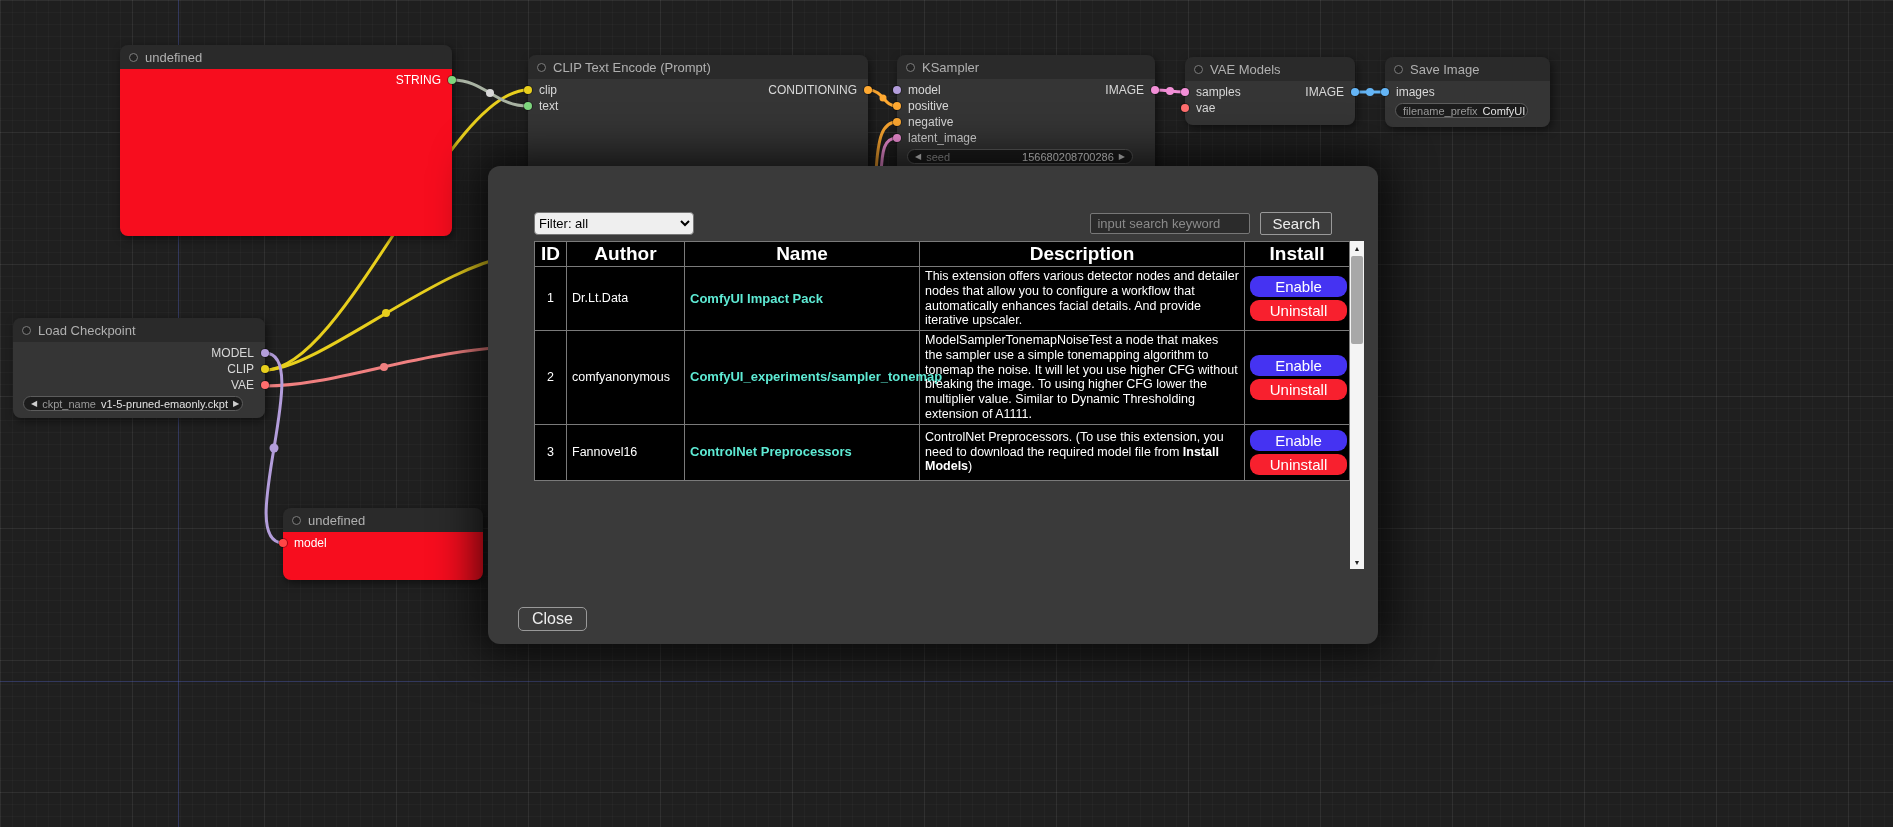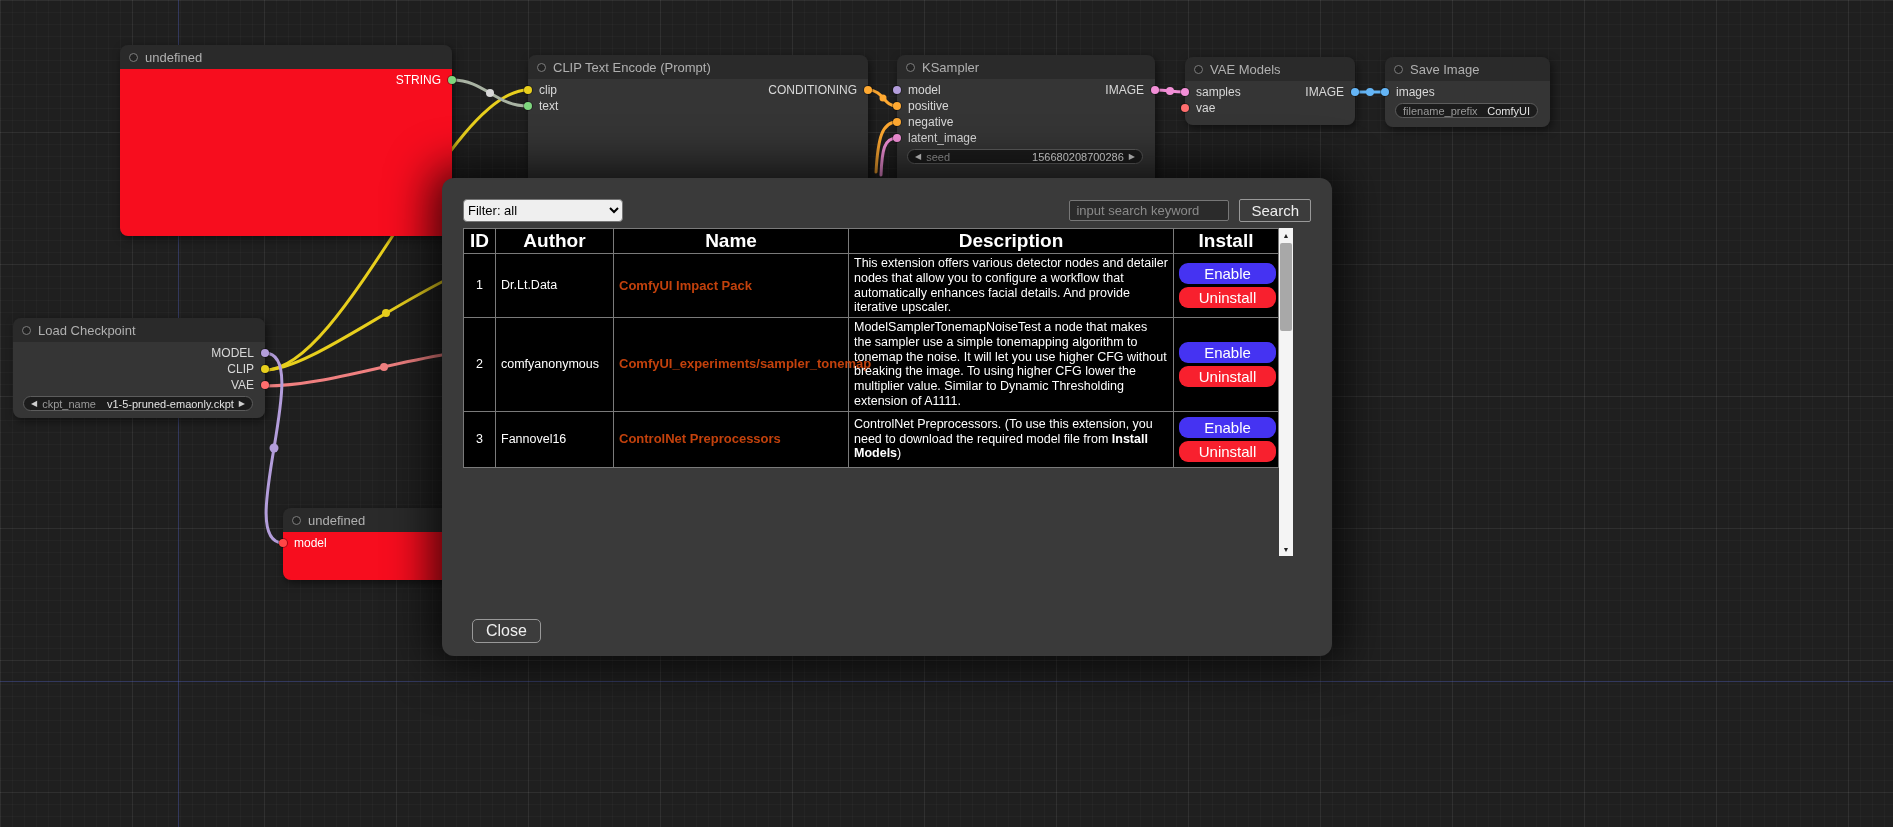--- a/index.html
+++ b/index.html
@@ -32,45 +32,45 @@
   .node.red .slot { color:#fff; }
 
   .slot-row { display:flex; justify-content:space-between; align-items:center; height:16px; }
   .slot { position:relative; display:flex; align-items:center; height:16px; font-size:12px; color:#d8d8d8; white-space:nowrap; }
   .slot.in { padding-left:11px; }
   .slot.out { padding-right:11px; margin-left:auto; }
   .pin { position:absolute; width:8px; height:8px; border-radius:50%; top:50%; transform:translateY(-50%); box-shadow:0 0 0 1px rgba(0,0,0,0.35); }
   .slot.in .pin { left:-4px; }
   .slot.out .pin { right:-4px; }
 
-  .widget { height:15px; margin:3px 12px 0 10px; background:#1c1c1c; border:1px solid #5c5c5c;
+  .widget { height:15px; margin:3px 22px 0 10px; background:#1c1c1c; border:1px solid #5c5c5c;
             border-radius:8px; display:flex; align-items:center; font-size:11px; color:#ccc;
             padding:0 7px; gap:5px; white-space:nowrap; overflow:hidden; }
   .widget .arrow { font-size:8px; color:#cfcfcf; line-height:1; }
   .widget .wlabel { color:#9a9a9a; }
   .widget .wvalue { margin-left:auto; color:#e2e2e2; }
 
   
-  .modal { position:absolute; left:442px; top:166px; width:890px; height:478px; z-index:10;
+  .modal { position:absolute; left:488px; top:166px; width:890px; height:478px; z-index:10;
            background:#3a3a3a; border-radius:12px; box-shadow:0 0 45px 10px rgba(0,0,0,0.75);
-           padding:21px;margin-top:12px; }
+           padding:46px; }
   .controls { display:flex; align-items:center; height:23px; }
   .filter-select { width:160px; height:23px; font-size:13px; font-family:inherit; border-radius:4px; }
   .search-input { margin-left:auto; width:160px; height:21px; background:#2b2b2b; border:1px solid #777;
                   color:#ccc; font-size:13px; padding:0 6px; border-radius:2px; font-family:Liberation Sans, sans-serif; }
   .search-input::placeholder { color:#8a8a8a; }
   .ui-btn { margin-left:10px; background:#3c3c3c; color:#eee; border:1px solid #999; border-radius:2px;
             font-size:15px; padding:2px 11px; font-family:inherit; cursor:pointer; }
 
   .table-wrap { position:relative; margin-top:6px; width:830px; height:328px; }
   table { border-collapse:collapse; width:815px; background:#000; color:#fff; table-layout:fixed; }
   th { background:#000; border:1px solid #7a7a7a; font-size:19px; font-weight:bold; padding:1px 4px; height:18px; }
   td { border:1px solid #7a7a7a; padding:2px 5px; vertical-align:middle; font-size:12.5px; line-height:1.18; }
   td.col-id { text-align:center; }
-  td.col-name a { color:#c2410c; font-weight:bold; text-decoration:none; font-size:13px; }
+  td.col-name a { color:#5eead4; font-weight:bold; text-decoration:none; font-size:13px; }
   td.col-install { text-align:center; }
   .btn { display:block; width:97px; margin:3px auto; color:#fff; border:none; border-radius:9px;
          font-size:15px; padding:2px 0; font-family:inherit; cursor:pointer; }
   .btn.enable { background:#4533f2; }
   .btn.uninstall { background:#f8202e; }
 
   .scrollbar { position:absolute; right:0; top:0; width:14px; height:328px; background:#f4f4f4; }
   .sb-btn { position:absolute; left:0; width:14px; height:14px; display:flex; align-items:center;
             justify-content:center; font-size:7px; color:#222; background:#f4f4f4; cursor:pointer; }
   .sb-btn.top { top:0; } .sb-btn.bottom { bottom:0; }

